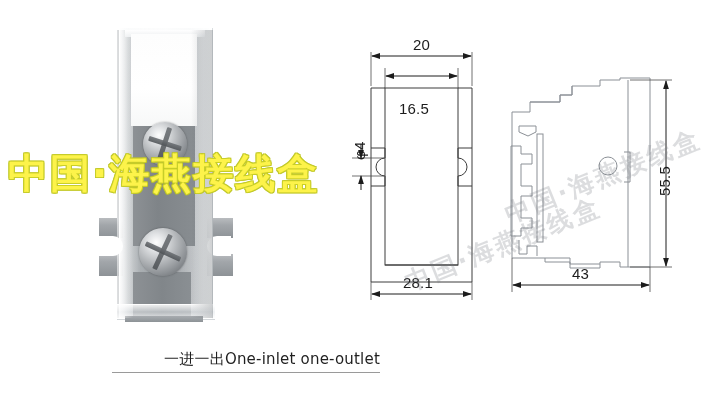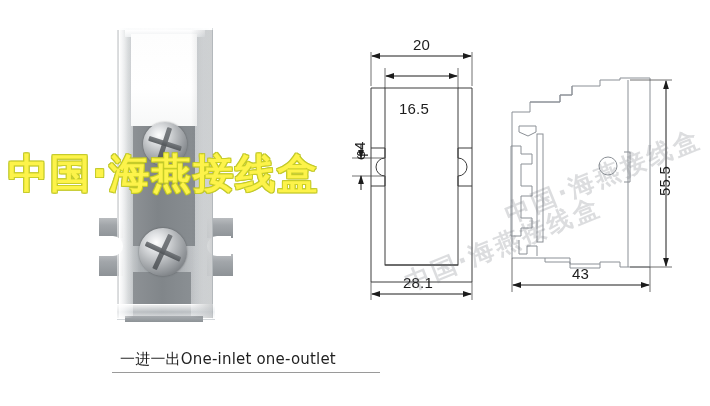--- a/index.html
+++ b/index.html
@@ -245,21 +245,21 @@
   .caption-line {
     font-size: 15px;
     color: #1f1f1f;
     padding: 2px 0 3px 8px;
     border-bottom: 1px solid #9a9a9a;
     white-space: nowrap;
     letter-spacing: 0.2px;
     font-family: "Liberation Sans", sans-serif;
   }
   #caption-model { }
-  #caption-desc  { font-family: "DejaVu Sans", "Liberation Sans", sans-serif; }
+  #caption-desc  { font-family: "DejaVu Sans", "Liberation Sans", sans-serif; text-align: right; }
 </style>
 </head>
 <body>
 
 <div id="photo">
   <div class="ph-body"></div>
 
   <div class="ph-wing" id="wing-left-top"></div>
   <div class="ph-wing" id="wing-left-bot"></div>
   <div class="ph-wing" id="wing-right-top"></div>

